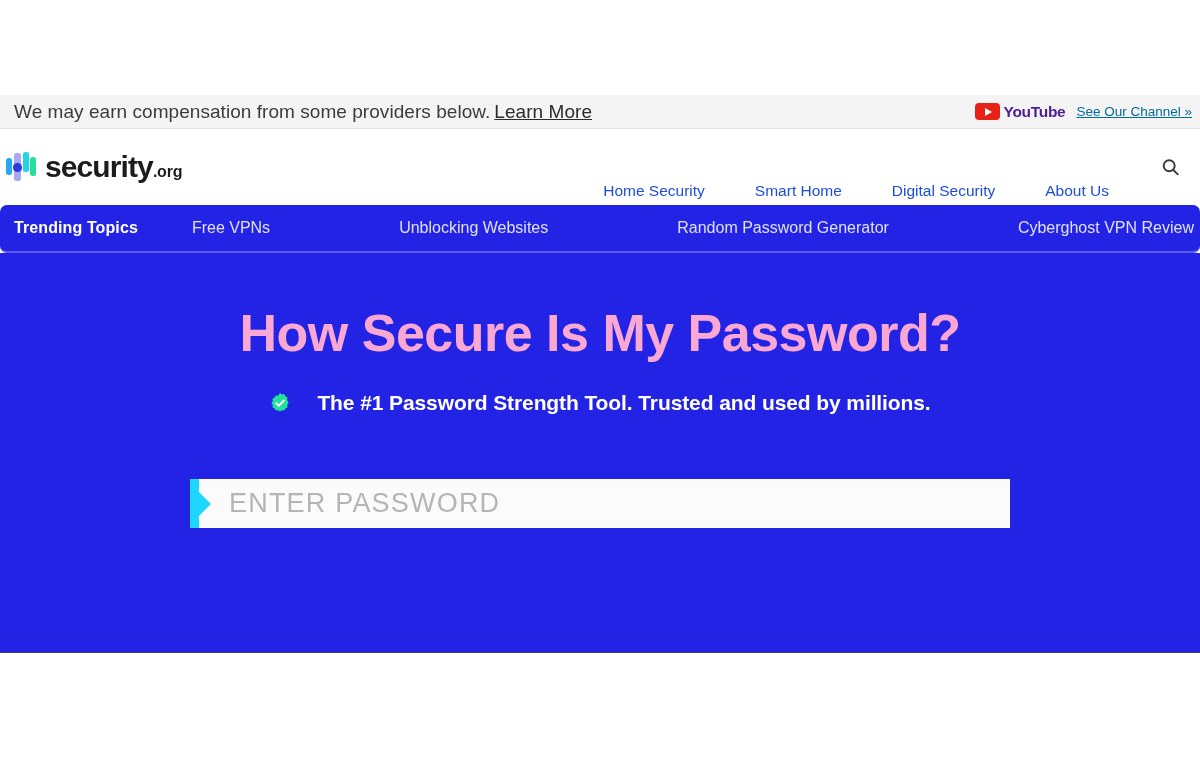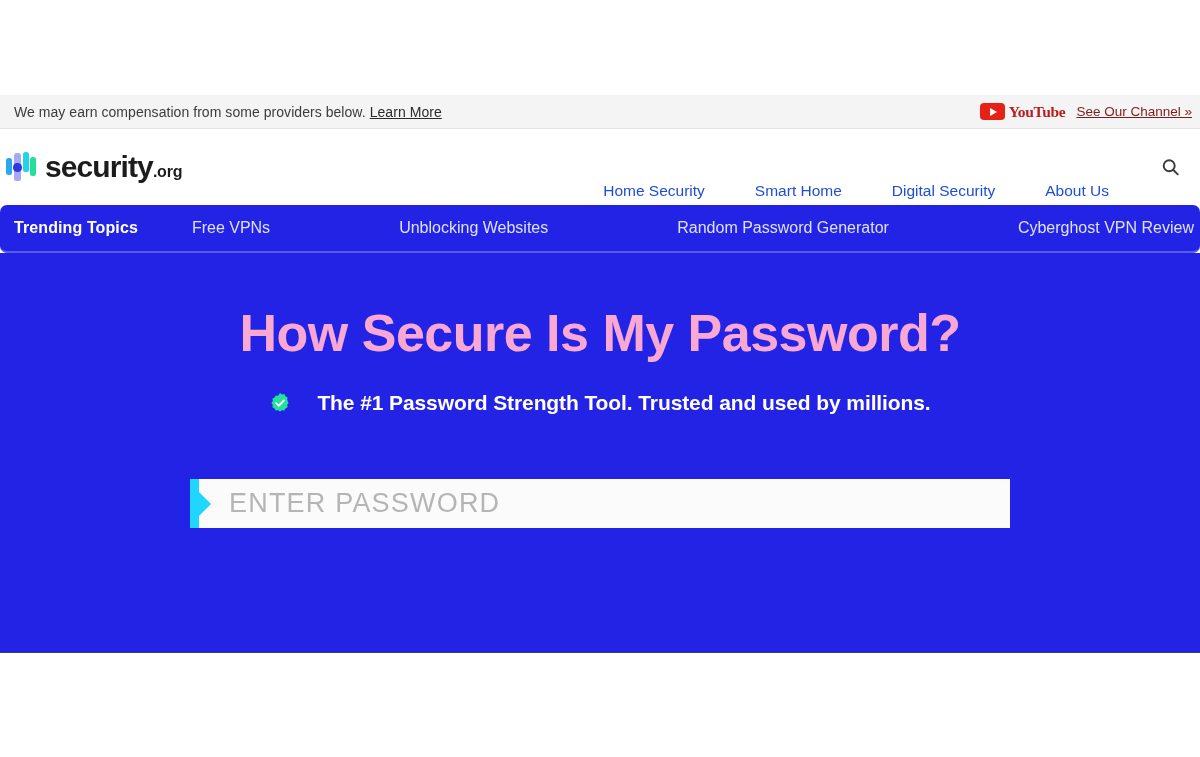--- a/index.html
+++ b/index.html
@@ -25,21 +25,21 @@
   .utility-bar {
     height: 34px;
     background: #f4f4f4;
     border-bottom: 1px solid #e3e3e3;
     display: flex;
     align-items: center;
     justify-content: space-between;
     padding: 0 8px 0 14px;
   }
   .utility-left {
-    font-size: 14px;
+    font-size: 19px;
     color: #3c3c3c;
     letter-spacing: 0.05px;
     white-space: nowrap;
   }
   .utility-left .learn-more {
     color: #2b2b2b;
     text-decoration: underline;
     margin-left: 4px;
     cursor: pointer;
   }
@@ -68,26 +68,25 @@
   .yt-mark .tri {
     width: 0; height: 0;
     border-left: 7px solid #ffffff;
     border-top: 4.5px solid transparent;
     border-bottom: 4.5px solid transparent;
     margin-left: 2px;
   }
   .yt-word {
     font-size: 15.5px;
     font-weight: bold;
-    color: #b91c1c;
+    color: #4c1d95;
     letter-spacing: -0.3px;
-    font-family: Liberation Serif, serif;
   }
   .see-channel {
-    color: #7f1d1d;
+    color: #0369a1;
     text-decoration: underline;
     cursor: pointer;
   }
 
   
   .main-header {
     height: 76px;
     background: #ffffff;
     display: flex;
     align-items: center;

